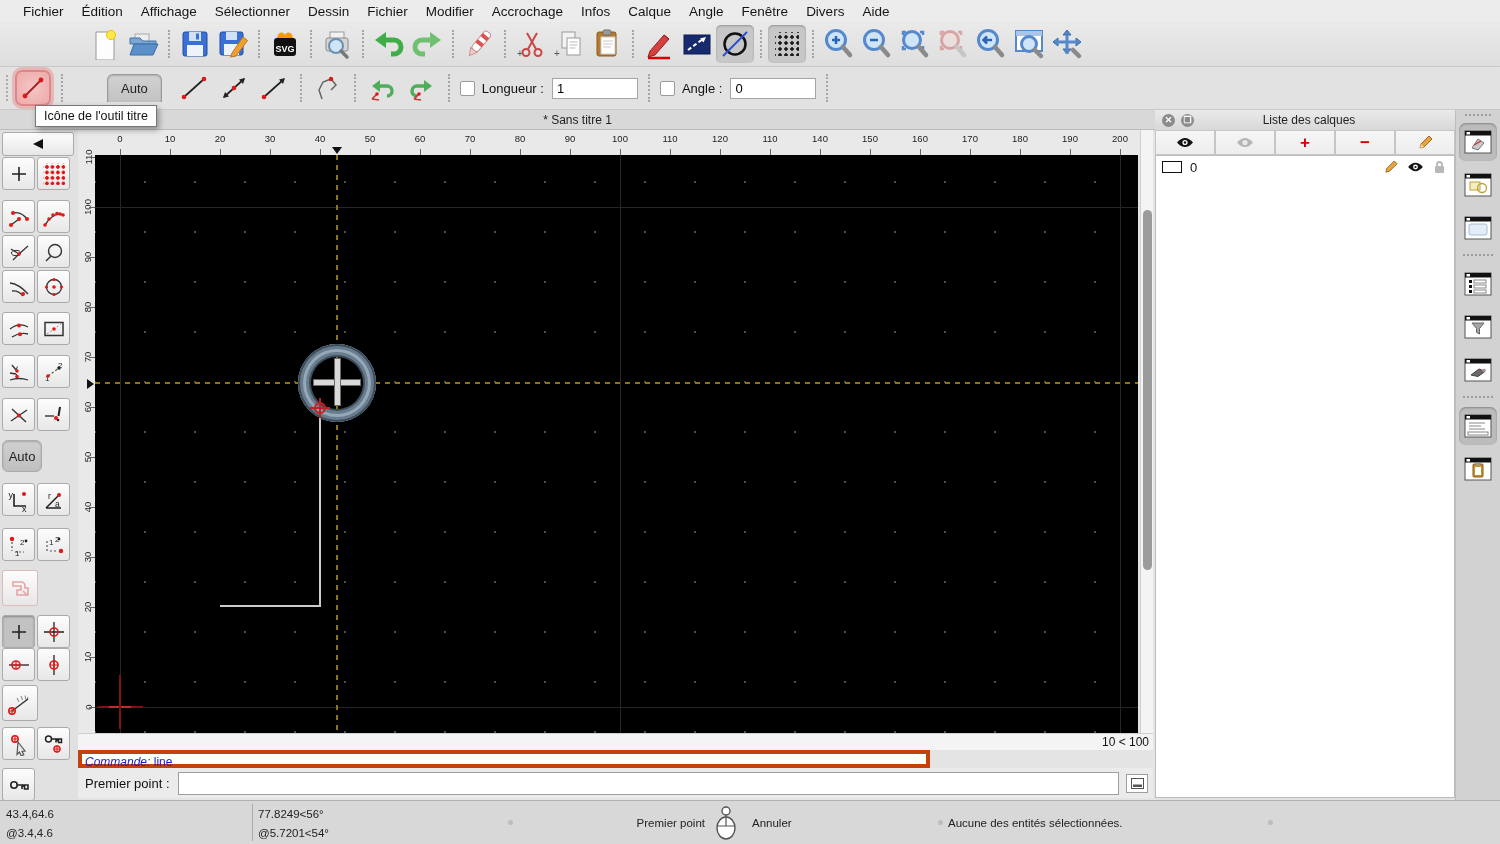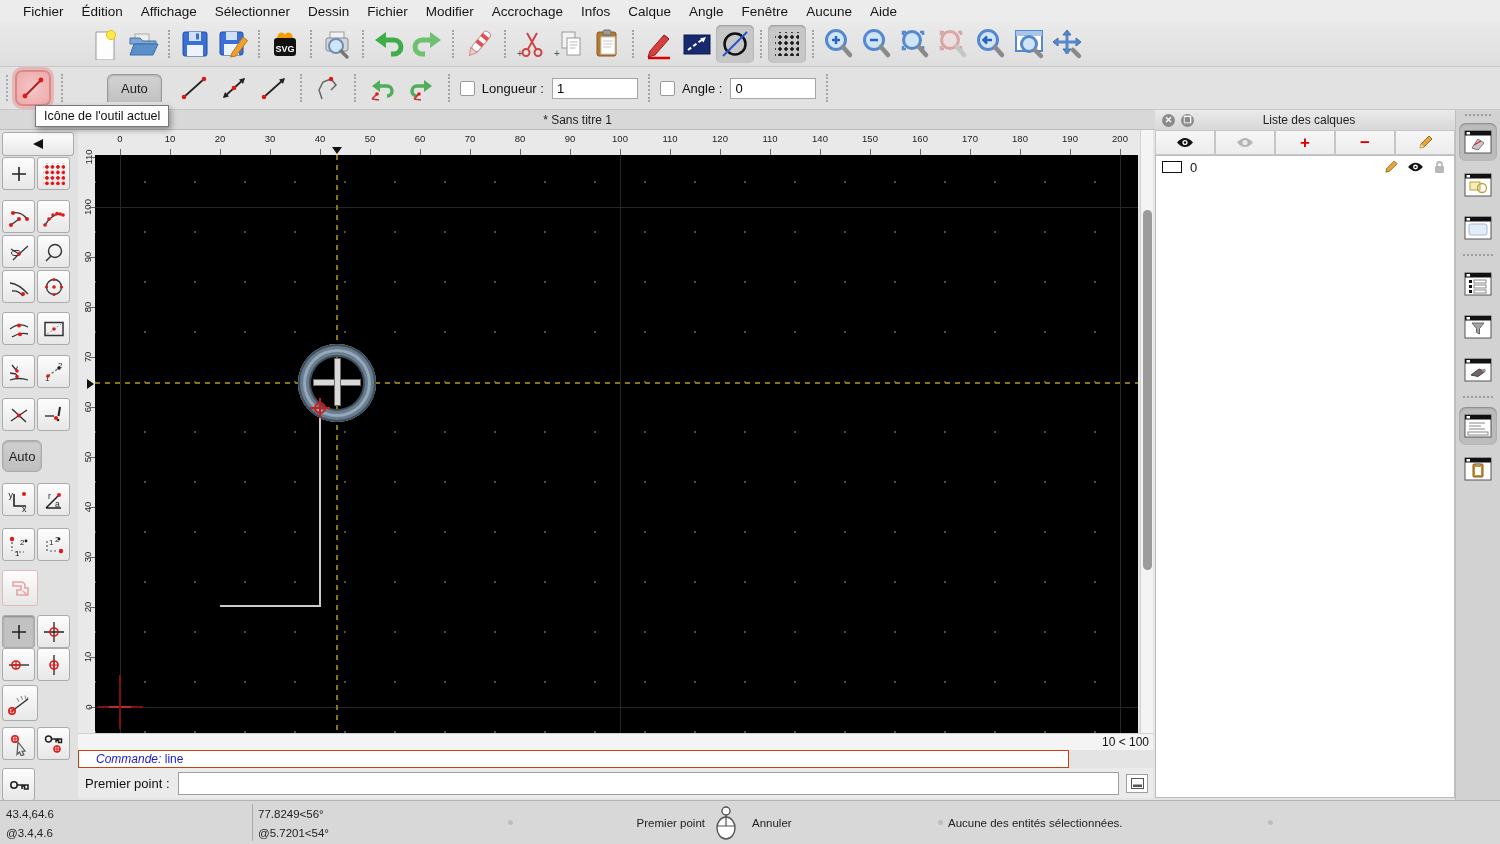--- a/index.html
+++ b/index.html
@@ -83,22 +83,22 @@
   .poly-h{position:absolute;left:125px;top:450px;width:101px;height:2px;background:#cbcbcb;}
   .orig-h{position:absolute;left:3px;top:551px;width:45px;height:2px;background:#7e1212;}
   .orig-h2{position:absolute;left:14px;top:551px;width:22px;height:2px;background:#b83030;}
   .orig-v{position:absolute;left:24px;top:520px;width:2px;height:54px;background:#7e1212;}
   
   .vscroll{left:1140px;top:130px;width:13px;height:603px;background:#f4f4f4;border-left:1px solid #d0d0d0;box-sizing:border-box;}
   .vthumb{position:absolute;left:2px;top:80px;width:9px;height:360px;background:#9b9b9b;border-radius:5px;}
   .hscroll{left:78px;top:733px;width:1075px;height:17px;background:#f4f4f4;border-top:1px solid #d0d0d0;box-sizing:border-box;}
   .gridstatus{position:absolute;right:4px;top:1px;font-size:12px;color:#111;}
   
-  .cmdhist{left:78px;top:750px;width:991px;height:18px;background:#fff;border:1px solid #c2410c;box-sizing:border-box;
-           font-size:12px;line-height:16px;padding-left:17px;color:#1a1ad2;}
+  .cmdhist{left:78px;top:750px;width:852px;height:18px;background:#fff;border:4px solid #c2410c;box-sizing:border-box;
+           font-size:12px;line-height:16px;padding-left:3px;color:#1a1ad2;}
   .cmdhist .cname{font-style:italic;}
   .inputrow{left:78px;top:768px;width:1075px;height:30px;background:#ebebeb;display:flex;align-items:center;box-sizing:border-box;padding:0 5px;}
   .inputrow label{font-size:13px;margin:0 8px 0 2px;white-space:nowrap;}
   .cmdinput{flex:1;height:19px;border:1px solid #9f9f9f;background:#fff;font-family:"Liberation Sans",sans-serif;font-size:13px;}
   .kbd-btn{width:20px;height:17px;margin-left:7px;border:1px solid #9f9f9f;background:#fff;display:flex;align-items:center;justify-content:center;}
   
   .rpanel{left:1155px;top:110px;width:300px;height:690px;background:#e3e3e3;}
   .rp-title{height:20px;display:flex;align-items:center;background:linear-gradient(#eaeaea,#d8d8d8);padding:0 4px;}
   .rp-circle{width:13px;height:13px;border-radius:50%;background:#8b8b8b;color:#fff;font-size:9px;line-height:13px;
              text-align:center;margin:0 3px;font-weight:bold;}
@@ -134,21 +134,21 @@
     <span class="menu-item">Affichage</span>
     <span class="menu-item">Sélectionner</span>
     <span class="menu-item">Dessin</span>
     <span class="menu-item">Fichier</span>
     <span class="menu-item">Modifier</span>
     <span class="menu-item">Accrochage</span>
     <span class="menu-item">Infos</span>
     <span class="menu-item">Calque</span>
     <span class="menu-item">Angle</span>
     <span class="menu-item">Fenêtre</span>
-    <span class="menu-item">Aucune</span>
+    <span class="menu-item">Divers</span>
     <span class="menu-item">Aide</span>
   </div>
 
 <div class="abs toolbar1">
   <div class="tbtn">
       <svg width="32" height="32" viewBox="0 0 32 32">
         <path d="M7 4h13l5 5v23H7z" fill="#fdfdfd" stroke="#999"></path>
         <path d="M20 4l5 5h-5z" fill="#ddd" stroke="#999"></path>
         <circle cx="22" cy="7" r="4.5" fill="#ffe94d" stroke="#e3c300"></circle>
       </svg>
@@ -387,21 +387,21 @@
   </div>
   <div class="tsep"></div>
   <div class="chkgroup">
     <span class="chk"></span>
     <span class="chklabel">Angle :</span>
     <input class="tinput" value="0" style="">
   </div>
   <div class="tsep"></div>
 </div>
 
-<div class="abs tooltip">Icône de l'outil actuel</div>
+<div class="abs tooltip">Icône de l'outil titre</div>
 
 <div class="abs tabbar">* Sans titre 1</div>
 
 <div class="abs palette">
   <div class="pbtn wide" style="left:2px;top:2px;">
       <svg width="12" height="10" viewBox="0 0 12 10">
         <path d="M11 0v10L1 5z" fill="#111"></path>
       </svg>
     </div>
   <div class="pbtn" style="left:2px;top:27px;">

